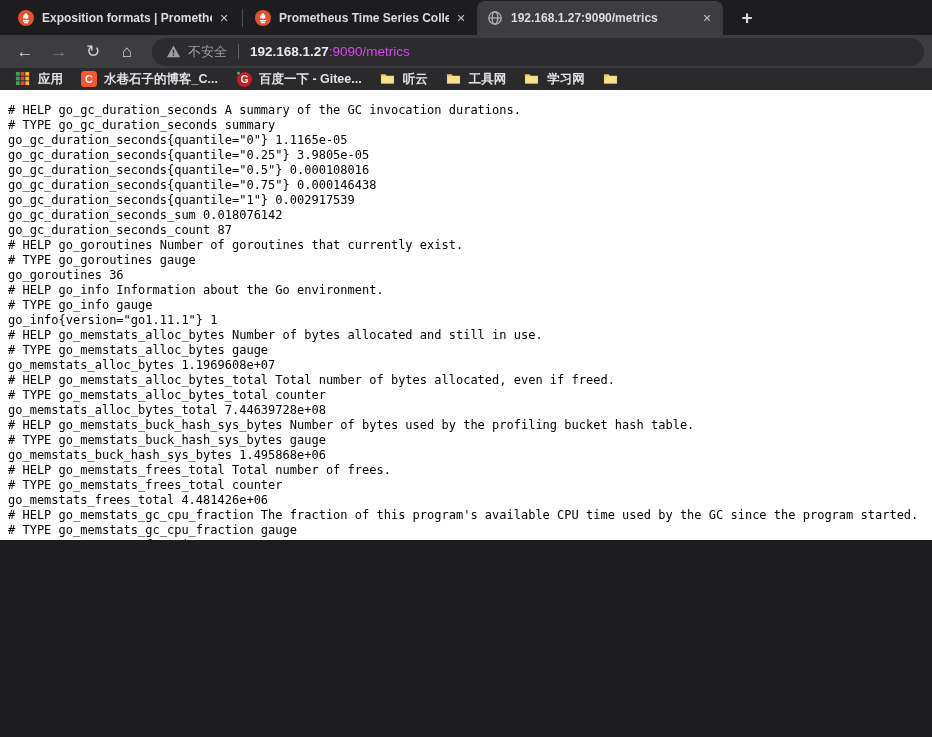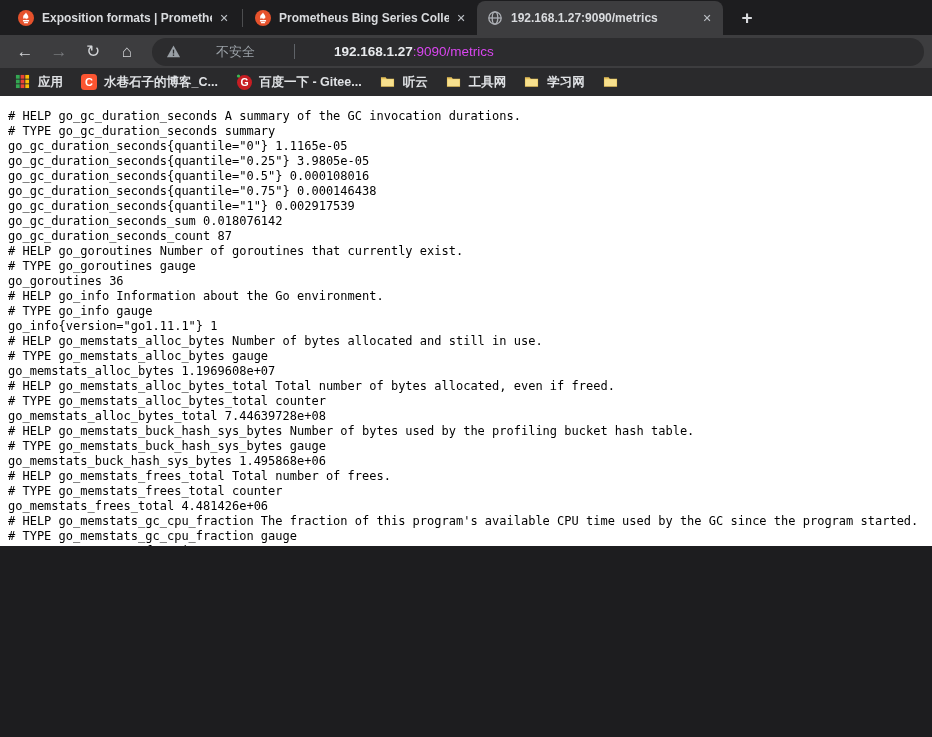--- a/index.html
+++ b/index.html
@@ -19,29 +19,29 @@
   .favicon { width:16px; height:16px; flex:0 0 auto; }
   .newtab-btn { width:28px; height:28px; margin:0 0 3px 10px; display:flex; align-items:center; justify-content:center;
                 color:#d9dbde; font-size:19px; font-weight:bold; border-radius:50%; cursor:pointer; }
 
   
   .toolbar { height:33px; background:#3d3d3f; display:flex; align-items:center; padding:0 8px 0 12px; }
   .nav-btn { width:26px; height:26px; display:flex; align-items:center; justify-content:center;
              font-size:17px; color:#d2d4d7; margin-right:8px; border-radius:50%; cursor:pointer; }
   .nav-btn.disabled { color:#77797c; }
   .omnibox { flex:1; height:28px; background:#2c2c2e; border-radius:14px; display:flex; align-items:center;
-             padding:0 14px; margin-left:4px; min-width:0;gap:28px; }
+             padding:0 14px; margin-left:4px; min-width:0; }
   .sec-label { color:#9aa0a6; font-size:13px; margin-left:7px; white-space:nowrap; }
   .omni-sep { width:1px; height:15px; background:#5f6368; margin:0 11px; }
   .url { font-size:13.5px; white-space:nowrap; overflow:hidden; }
   .url .host { color:#e8eaed; font-weight:bold;margin-top:44px; }
   .url .rest { color:#d946ef; }
 
   
-  .bookmarks { height:28px; background:#2a2a2c; display:flex; align-items:center; padding:0 6px; overflow:hidden; }
+  .bookmarks { height:22px; background:#2a2a2c; display:flex; align-items:center; padding:0 6px; overflow:hidden; }
   .bm { display:flex; align-items:center; padding:0 9px; height:26px; border-radius:13px; cursor:pointer;
         flex:0 0 auto; }
   .bm-label { color:#e0e2e5; font-size:12.5px; font-weight:bold; margin-left:7px; white-space:nowrap; }
   .bm-icon { width:16px; height:16px; flex:0 0 auto; }
 
   
   .content { height:450px; background:#ffffff; overflow:hidden; }
   .content pre { font-family:"DejaVu Sans Mono","Liberation Mono",monospace; font-size:12px;
                  line-height:15px; color:#000; padding:13px 8px 0 8px; white-space:pre; }
 </style>
@@ -67,21 +67,21 @@
 
   <div class="tab inactive">
     <span class="favicon">
       <svg viewBox="0 0 16 16" width="16" height="16">
           <circle cx="8" cy="8" r="8" fill="#e6522c"></circle>
           <path d="M8 2.5c.4 1.3 2.4 2.4 2.4 4.6 0 .9-.4 1.6-.9 2l-.2-1.3-1.2 1.6-1.2-2-.9 1.9c-.5-.5-.9-1.3-.9-2.2C5.1 4.8 7.6 4 8 2.5z" fill="#fff"></path>
           <rect x="4.9" y="9.9" width="6.2" height="1.5" rx="0.5" fill="#fff"></rect>
           <rect x="5.9" y="12" width="4.2" height="1.3" rx="0.4" fill="#fff"></rect>
         </svg>
     </span>
-    <span class="tab-title">Prometheus Bing Series Colle</span>
+    <span class="tab-title">Prometheus Time Series Colle</span>
     <span class="tab-close">✕</span>
   </div>
 
   <div class="tab active">
     <span class="favicon">
       <svg viewBox="0 0 16 16" width="16" height="16" fill="none" stroke="#aeb1b6" stroke-width="1.3">
           <circle cx="8" cy="8" r="6.2"></circle>
           <ellipse cx="8" cy="8" rx="2.8" ry="6.2"></ellipse>
           <line x1="1.8" y1="8" x2="14.2" y2="8"></line>
         </svg>

